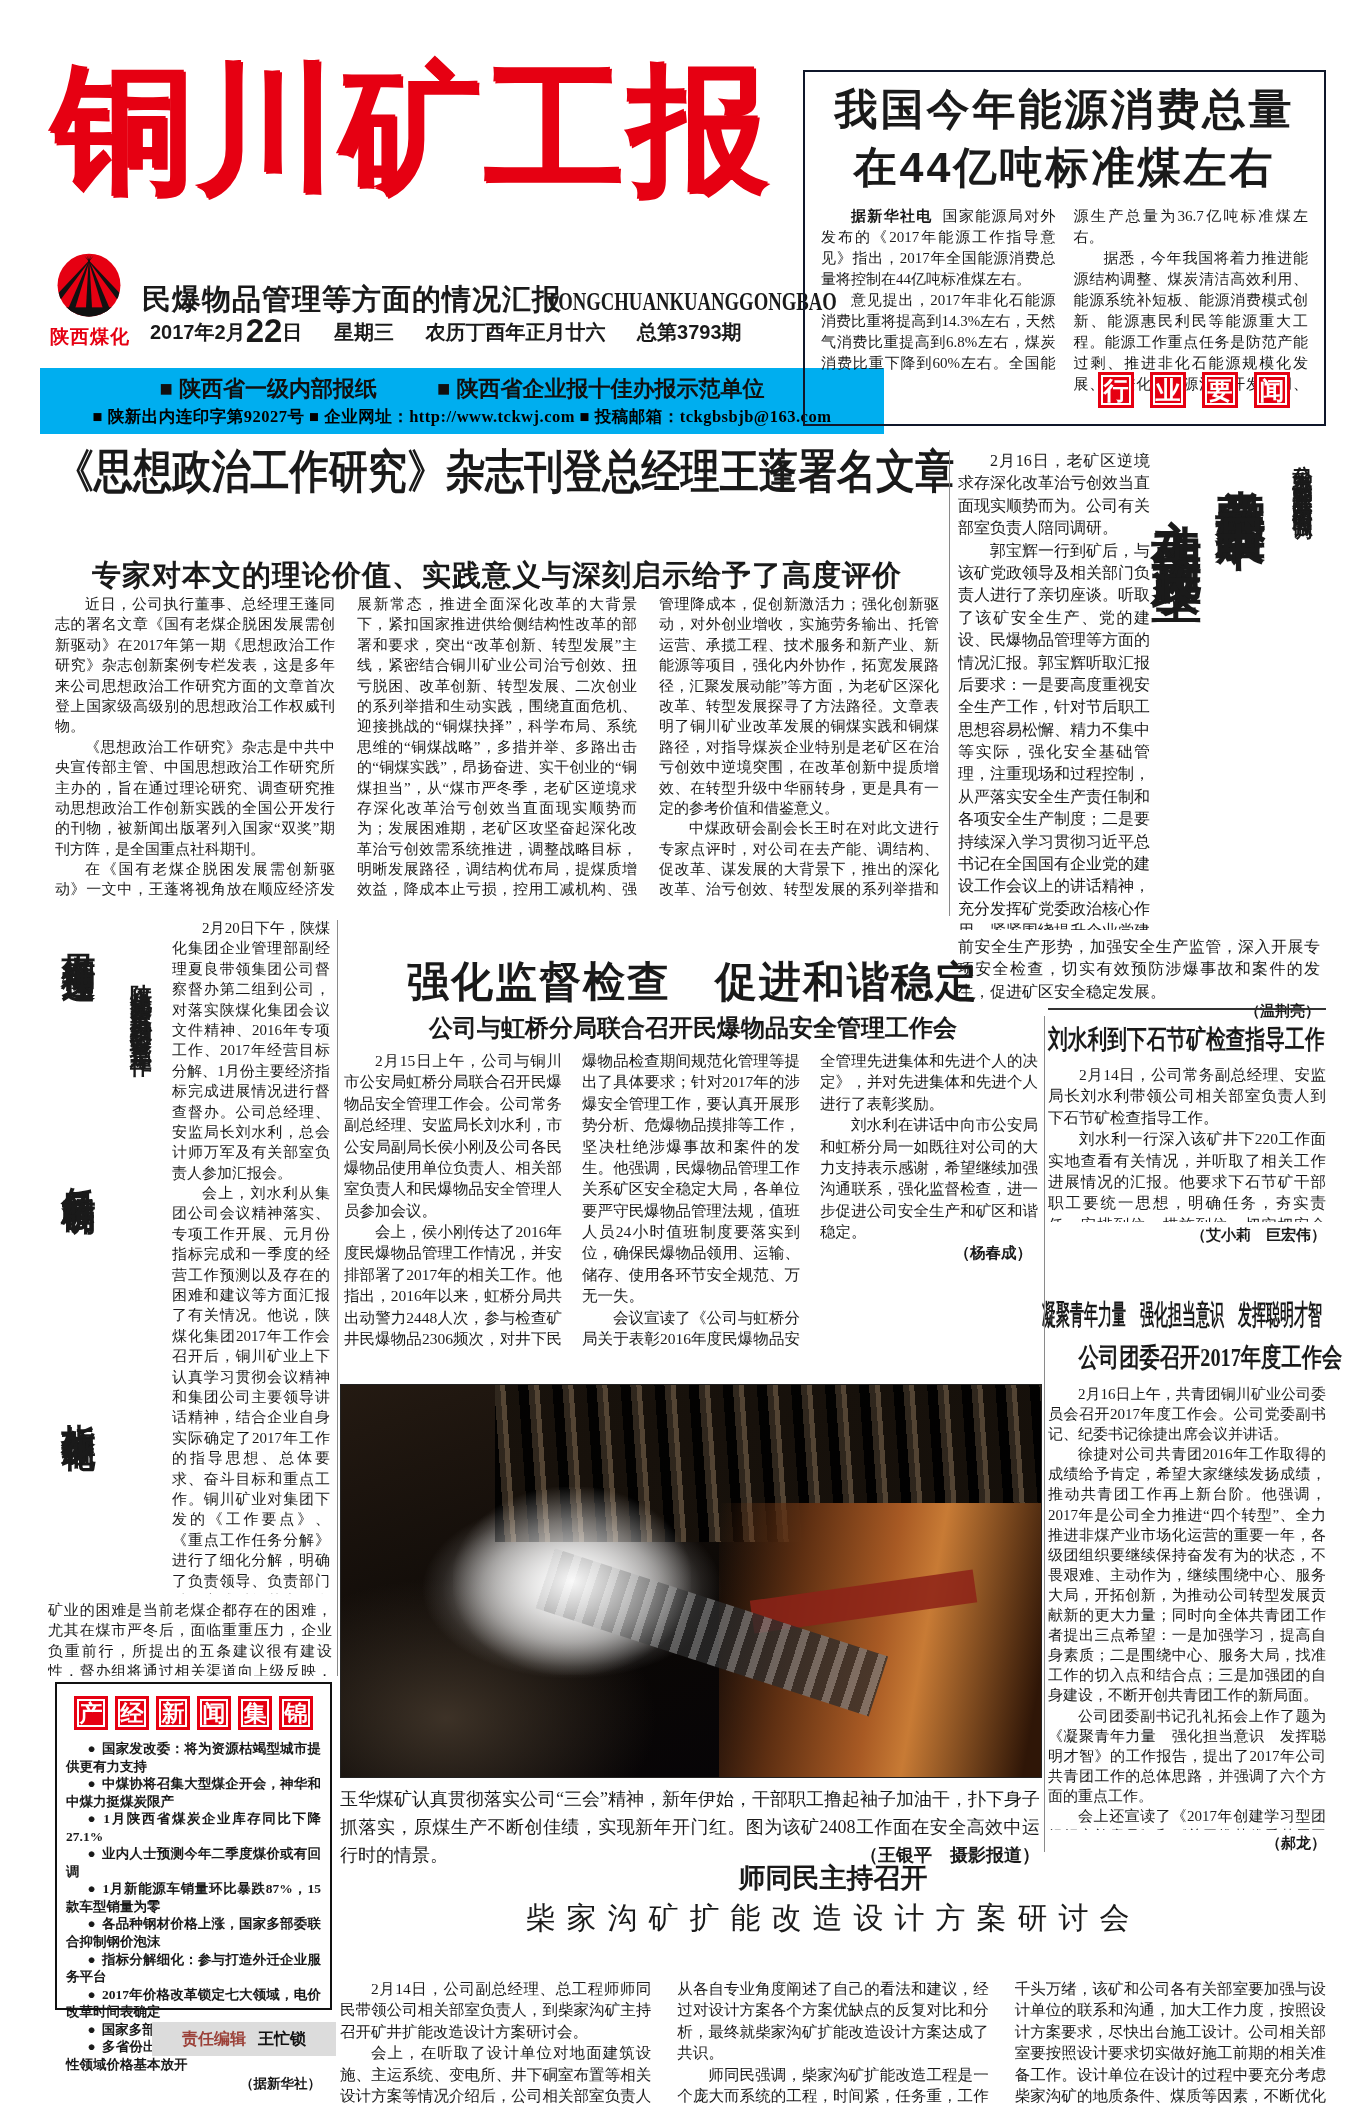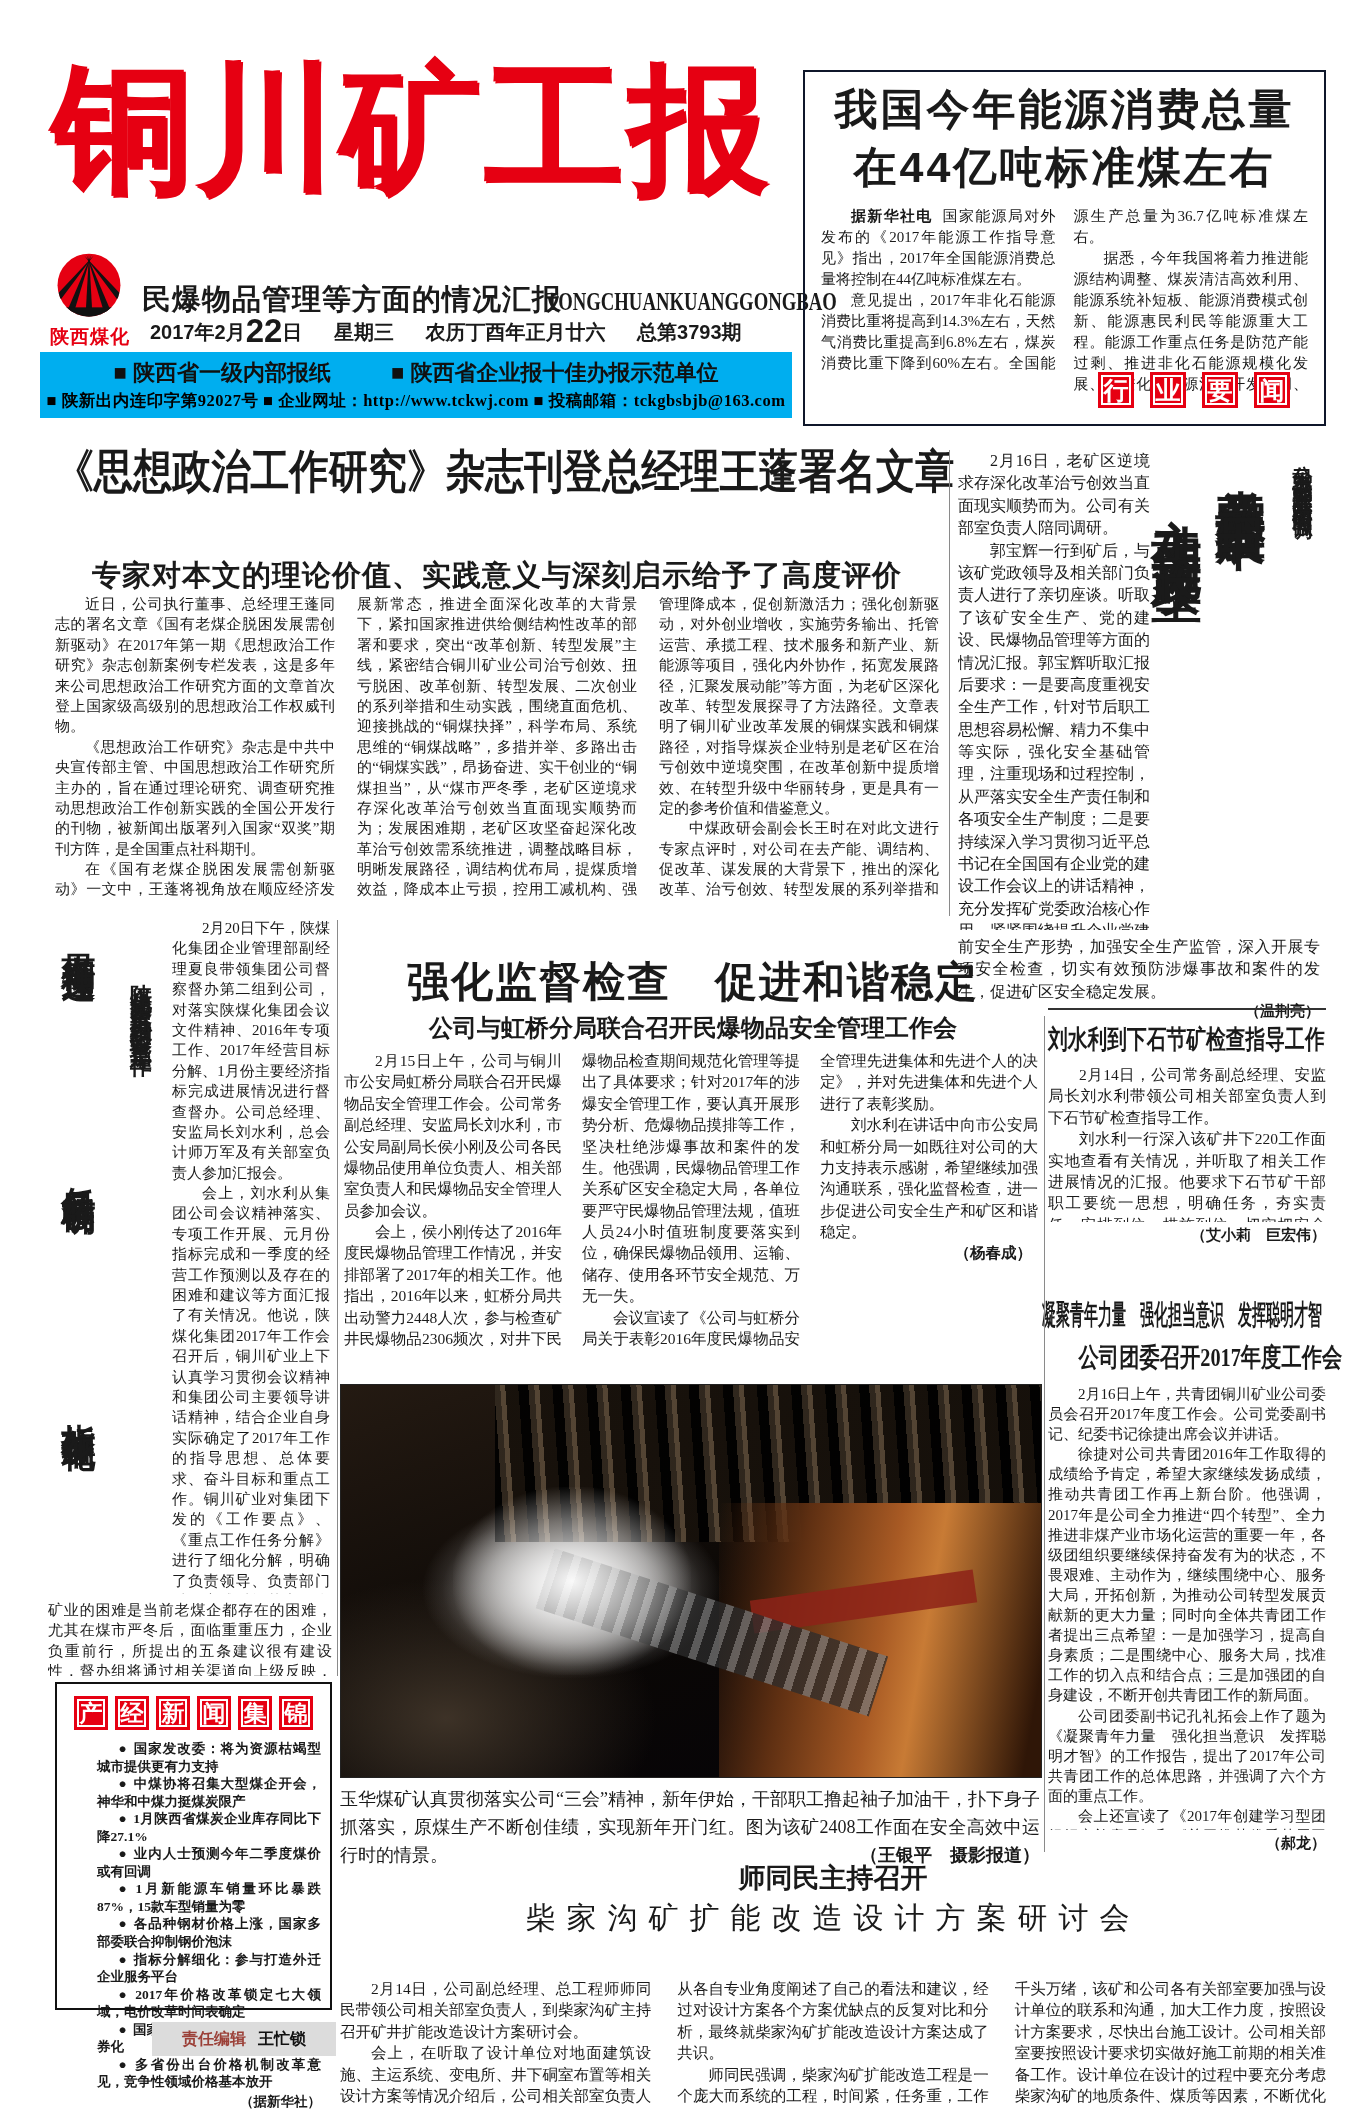--- a/index.html
+++ b/index.html
@@ -21,21 +21,21 @@
               letter-spacing:4px;line-height:1;font-family:"DejaVu Serif","Liberation Serif",serif;
               text-shadow:2px 2px 0 #e60012;}
   .logo{left:52px;top:250px;width:74px;height:74px;}
   .logo-text{left:42px;top:324px;width:96px;text-align:center;font-size:19px;font-weight:900;color:#e60012;letter-spacing:1px;}
   .publisher{left:142px;top:280px;font-size:29px;font-weight:900;letter-spacing:1px;}
   .pinyin{left:546px;top:287px;font-size:26px;font-weight:700;white-space:nowrap;
           transform:scaleX(.72);transform-origin:left center;letter-spacing:0;}
   .dateline{left:150px;top:314px;width:640px;font-size:20px;font-weight:700;white-space:nowrap;}
   .dateline .day{font-size:33px;font-weight:900;vertical-align:-3px;line-height:1;}
   .dateline .seg{margin-left:26px;}
-  .bluebar{left:40px;top:352px;width:752px;height:66px;background:#00aeef;}
+  .bluebar{left:40px;top:368px;width:844px;height:66px;background:#00aeef;}
   .bar1{display:flex;justify-content:center;gap:60px;padding-top:6px;font-size:22px;font-weight:900;color:#101010;}
   .bar2{margin-top:2px;text-align:center;font-size:16.5px;font-weight:700;color:#000000;letter-spacing:0.5px;}
 
   
   .ebox{left:803px;top:70px;width:523px;height:356px;border:2px solid #0f172a;box-sizing:border-box;padding:8px 16px;}
   .etitle{text-align:center;font-size:43px;font-weight:900;line-height:1.35;letter-spacing:3px;}
   .ebody{margin-top:10px;height:192px;font-size:15px;line-height:1.4;}
   .ebody b{margin-right:10px;}
   .badge{position:absolute;right:34px;bottom:16px;display:flex;gap:16px;}
   .sq{width:36px;height:36px;background:#e60012;color:#fff;display:flex;align-items:center;justify-content:center;
@@ -98,21 +98,21 @@
         background:repeating-linear-gradient(90deg,#777 0 8px,#2c2c2c 8px 20px);opacity:.75;}
   .ph-spray{position:absolute;left:16%;top:26%;width:34%;height:48%;
         background:radial-gradient(ellipse, rgba(255,255,255,.95), rgba(255,255,255,.4) 45%, transparent 72%);}
   .caption{left:340px;top:1786px;width:700px;font-size:18px;line-height:1.55;font-weight:500;}
   .caption .cap-byline{float:right;font-weight:700;}
 
   
   .cj-box{left:55px;top:1682px;width:277px;height:328px;border:2px solid #111;box-sizing:border-box;padding:8px 9px;}
   .cj-title{display:flex;justify-content:center;gap:7px;margin-top:4px;}
   .cj-list{margin:10px 0 0 0;padding:0;list-style:none;font-size:13.5px;line-height:1.3;font-weight:700;}
-  .cj-list li{text-indent:1.6em;margin-left:31px;}
+  .cj-list li{text-indent:1.6em;}
   .cj-list .blt{margin-right:6px;}
   .cj-src{text-align:right;font-size:13.5px;font-weight:700;margin-top:2px;}
 
   
   .cjg-kicker{left:340px;top:1860px;width:986px;text-align:center;font-size:27px;font-weight:900;}
   .cjg-head{left:340px;top:1898px;width:986px;text-align:center;font-size:30px;font-weight:400;letter-spacing:11px;}
   .cjg-body{left:340px;top:1978px;width:986px;height:140px;font-size:15.5px;line-height:1.38;column-count:3;column-gap:26px;column-fill:auto;}
 
   
   .ed-box{left:152px;top:2022px;width:184px;height:34px;background:#dcdcdc;display:flex;align-items:center;justify-content:center;gap:12px;font-size:16px;}

